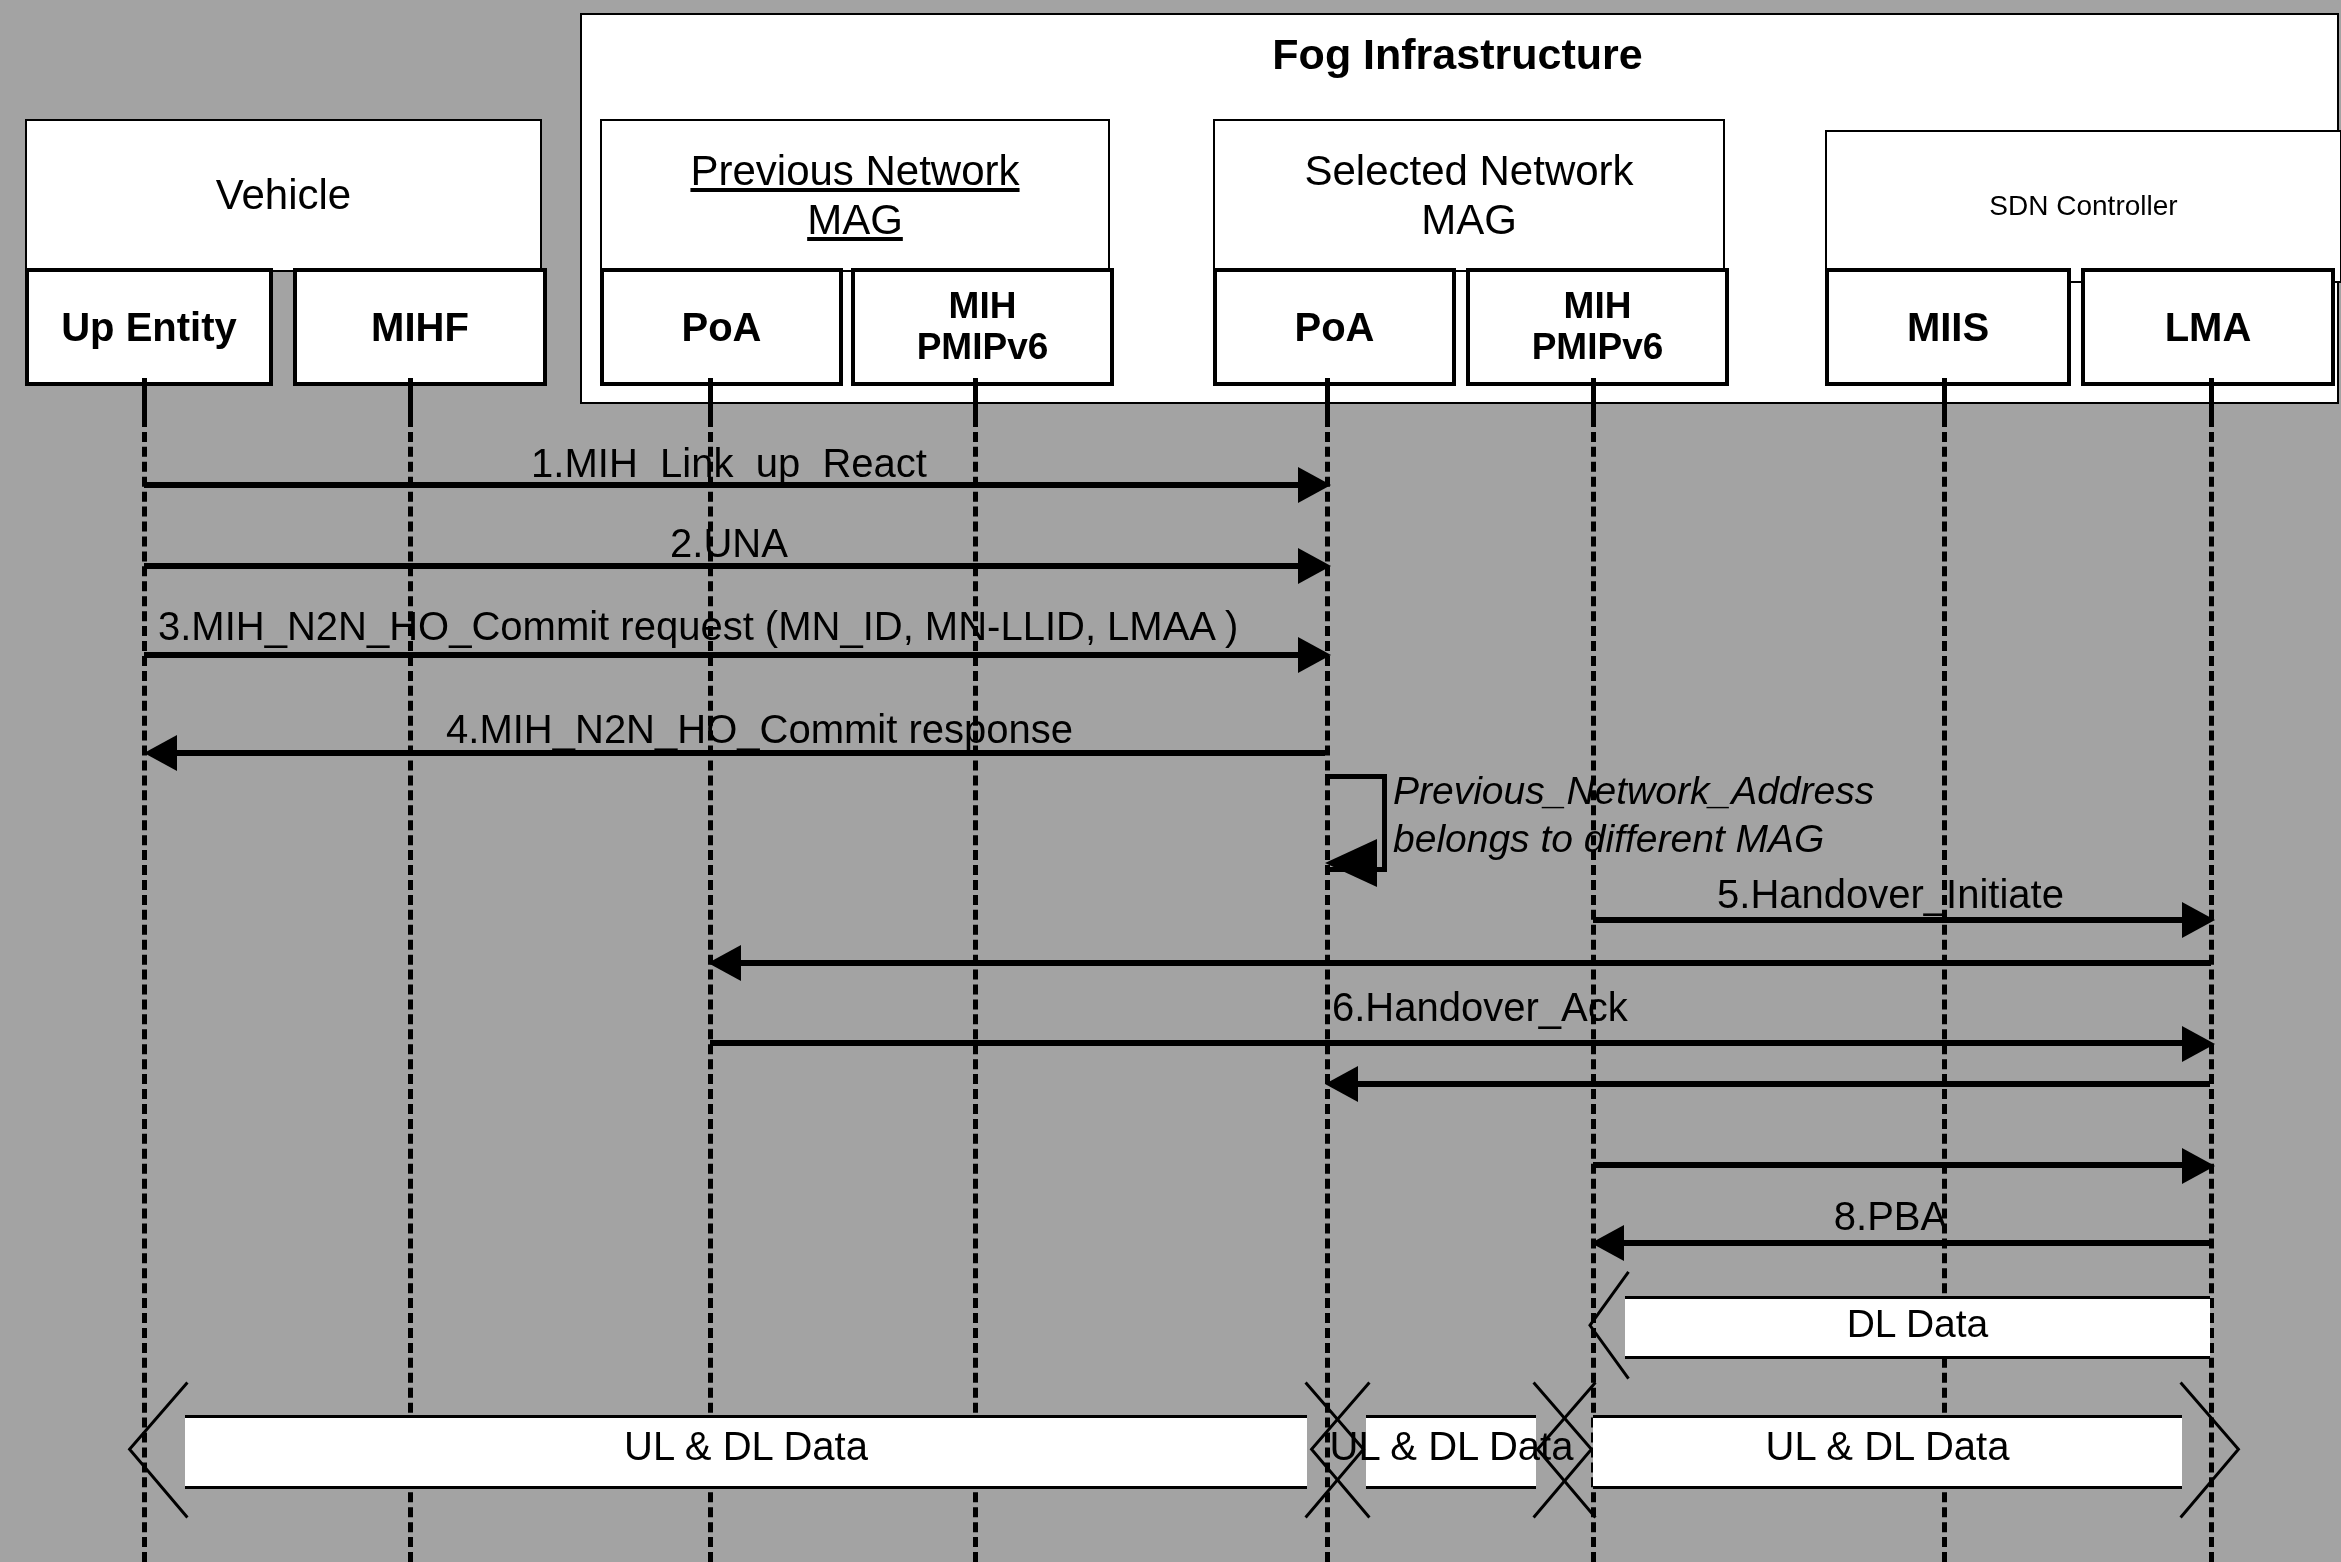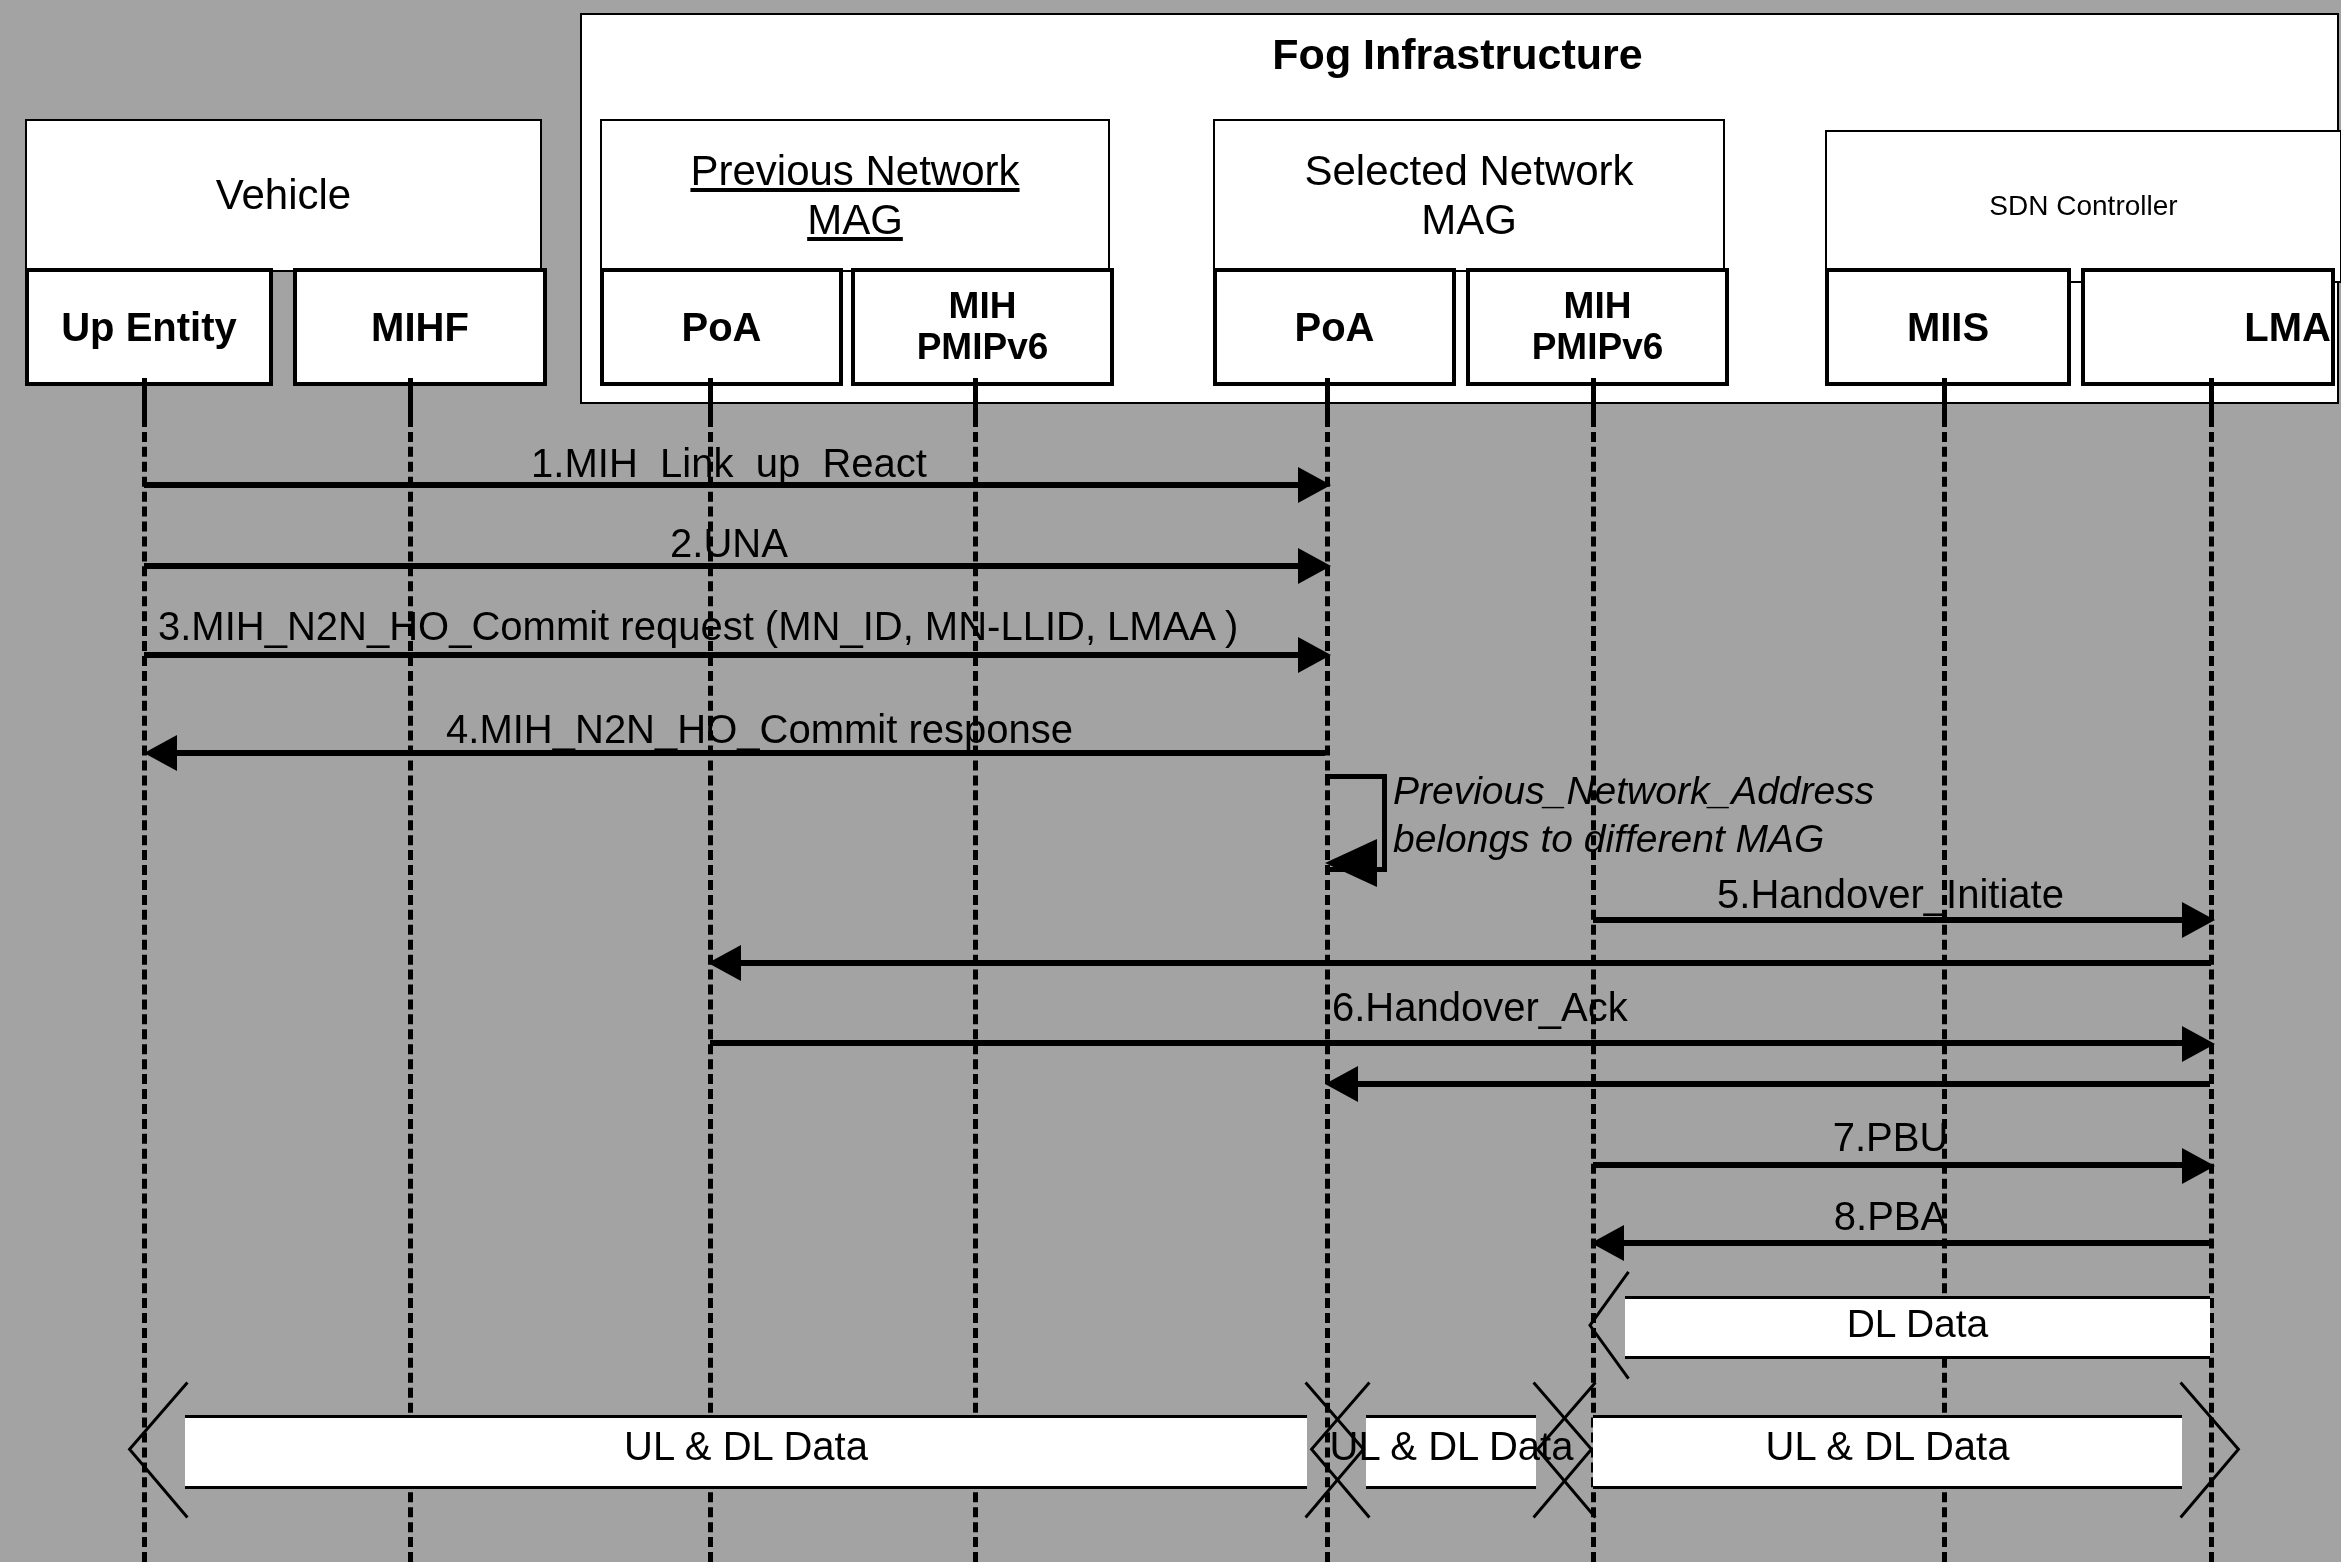--- a/index.html
+++ b/index.html
@@ -78,21 +78,21 @@
     <span>PoA</span>
   </div>
   <div class="entbox" style="left:1466px;top:268px;width:255px;height:110px;font-size:37px;">
     <span style="white-space:pre-line;">MIH
 PMIPv6</span>
   </div>
 
   <div class="entbox" style="left:1825px;top:268px;width:238px;height:110px;font-size:40px;">
     <span>MIIS</span>
   </div>
-  <div class="entbox" style="left:2081px;top:268px;width:246px;height:110px;font-size:40px;justify-content:flex-end;">
+  <div class="entbox" style="left:2081px;top:268px;width:246px;height:110px;font-size:40px;">
     <span>LMA</span>
   </div>
 
   <div class="lifestub" style="left:142px;top:378px;height:43px;"></div>
   <div class="lifeline" style="left:142px;top:417px;height:1145px;"></div>
 
   <div class="lifestub" style="left:408px;top:378px;height:43px;"></div>
   <div class="lifeline" style="left:408px;top:417px;height:1145px;"></div>
 
   <div class="lifestub" style="left:708px;top:378px;height:43px;"></div>
@@ -143,21 +143,20 @@
   <div class="msgline" style="left:741px;top:960px;width:1470px;"></div>
   <div class="headL" style="left:708px;top:945px;"></div>
 
   <div class="msglabel" style="left:1332px;top:985px;width:521px;font-size:40px;text-align:left;">6.Handover_Ack</div>
   <div class="msgline" style="left:710px;top:1040px;width:1479px;"></div>
   <div class="headR" style="left:2182px;top:1026px;"></div>
 
   <div class="msgline" style="left:1357px;top:1081px;width:853px;"></div>
   <div class="headL" style="left:1325px;top:1066px;"></div>
 
-  <div class="msglabel" style="left:1593px;top:1115px;width:595px;font-size:40px;">7.PBU</div>
   <div class="msgline" style="left:1593px;top:1162px;width:596px;"></div>
   <div class="headR" style="left:2182px;top:1148px;"></div>
 
   <div class="msglabel" style="left:1593px;top:1194px;width:595px;font-size:40px;">8.PBA</div>
   <div class="msgline" style="left:1624px;top:1240px;width:588px;"></div>
   <div class="headL" style="left:1591px;top:1225px;"></div>
 
   <div class="band" style="left:1625px;top:1296px;width:585px;height:57px;"></div>
   <svg class="bandtipL" style="left:1587px;top:1270px;" width="43" height="112" viewBox="0 0 58 150">
     <polyline points="56,2 4,74 56,146" fill="none" stroke="#000" stroke-width="4"></polyline>

